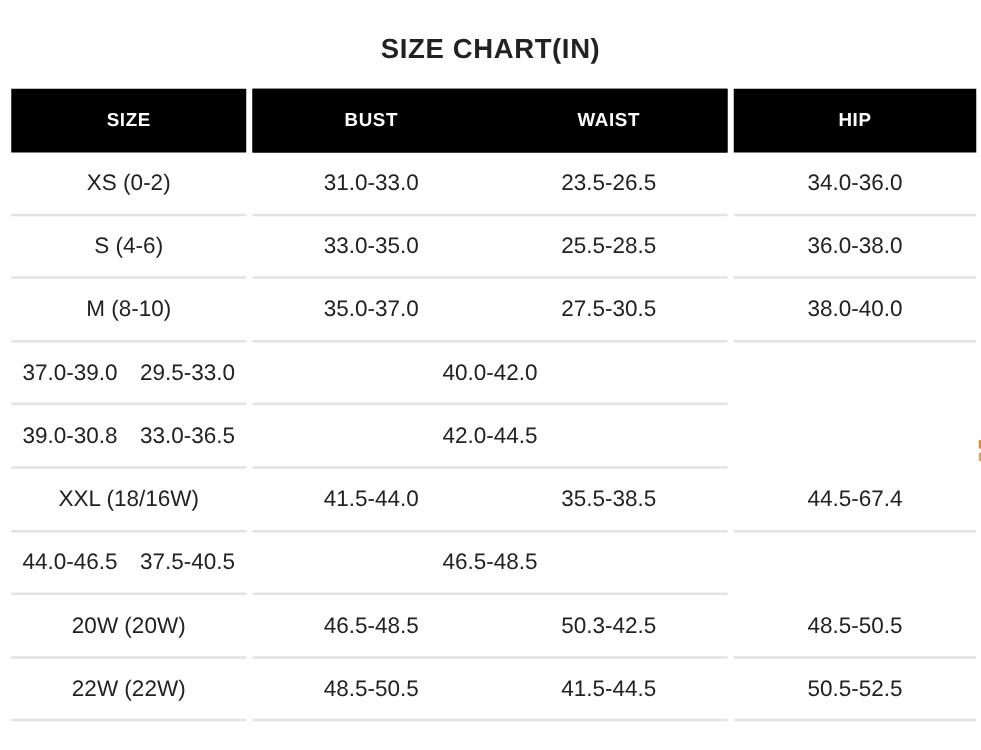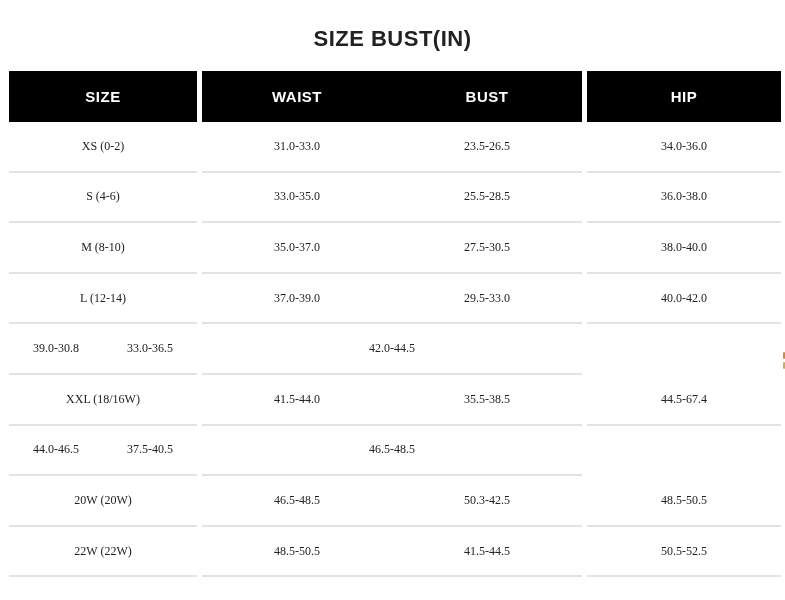--- a/index.html
+++ b/index.html
@@ -34,44 +34,43 @@
     display:flex;align-items:center;justify-content:center;
     font-size:15px;font-weight:700;letter-spacing:0.5px;
   }
   .hgroup{
     display:grid;grid-template-columns:1fr 1fr;
     background:var(--header-bg);
   }
   .row{height:50.6px;}
   .cell{
     display:flex;align-items:center;justify-content:center;
-    font-size:12px;color:var(--body-text);
+    font-size:18px;color:var(--body-text);
     border-bottom:2px solid var(--divider);
-    font-family:Liberation Serif, serif;
   }
   .group{
     display:grid;grid-template-columns:1fr 1fr;
     border-bottom:2px solid var(--divider);
   }
   .group .cell{border-bottom:none;}
   .edge-icon{position:absolute;right:0;top:351px;width:2px;height:18px;}
   .edge-icon .dot-a{position:absolute;top:1px;right:0;width:2px;height:7px;background:#e0871f;border-radius:1px;}
   .edge-icon .dot-b{position:absolute;top:11px;right:0;width:2px;height:7px;background:#dcaa3c;border-radius:1px;}
 </style>
 </head>
 <body>
 
-<div class="page-title">SIZE BUST(IN)</div>
+<div class="page-title">SIZE CHART(IN)</div>
 
 <div class="size-table">
   <div class="hrow">
     <div class="hcell">SIZE</div>
     <div class="hgroup">
+      <div class="hcell">BUST</div>
       <div class="hcell">WAIST</div>
-      <div class="hcell">BUST</div>
     </div>
     <div class="hcell">HIP</div>
   </div>
 
   <div id="table-body">
   <div class="row">
     <div class="cell">XS (0-2)</div>
     <div class="group">
       <div class="cell">31.0-33.0</div>
       <div class="cell">23.5-26.5</div>
@@ -91,21 +90,20 @@
   <div class="row">
     <div class="cell">M (8-10)</div>
     <div class="group">
       <div class="cell">35.0-37.0</div>
       <div class="cell">27.5-30.5</div>
     </div>
     <div class="cell">38.0-40.0</div>
   </div>
 
   <div class="row">
-    <div class="cell">L (12-14)</div>
     <div class="group">
       <div class="cell">37.0-39.0</div>
       <div class="cell">29.5-33.0</div>
     </div>
     <div class="cell">40.0-42.0</div>
   </div>
 
   <div class="row">
     <div class="group">
       <div class="cell">39.0-30.8</div>

